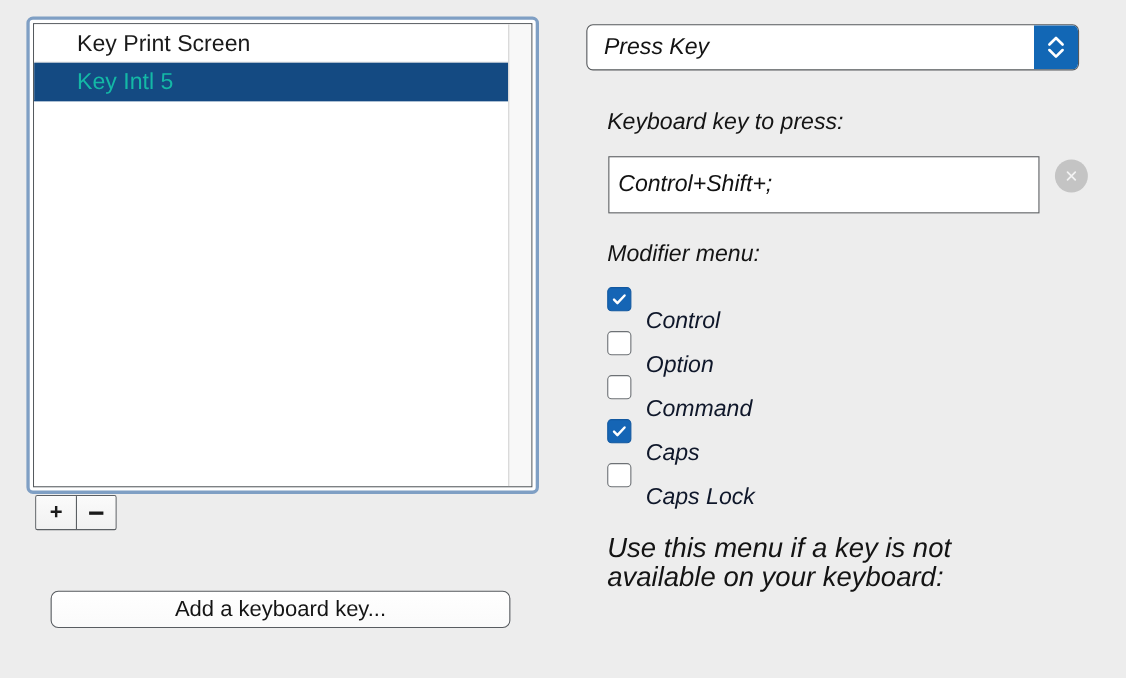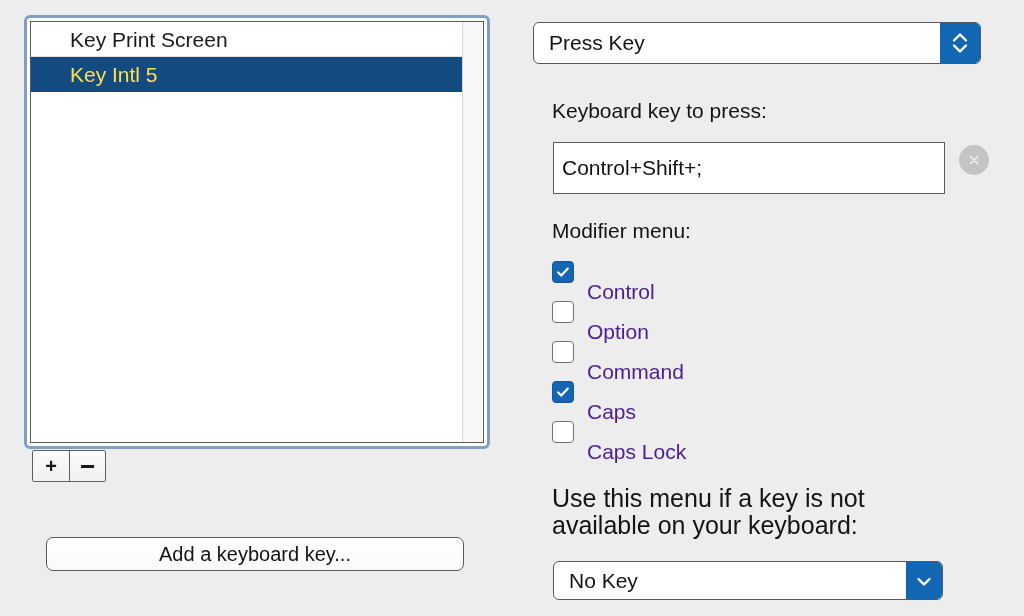--- a/index.html
+++ b/index.html
@@ -58,21 +58,21 @@
     padding-left: 39px;
     font-size: 21px;
     color: #1a1a1a;
     white-space: nowrap;
     overflow: hidden;
     border-bottom: 1px solid #e2e2e2;
     box-sizing: border-box;
   }
   .list-row.selected {
     background: #144a82;
-    color: #fde047;
+    color: #14b8a6;
     border-bottom: 1px solid #144a82;
   }
   .list-scrollbar {
     flex: 0 0 20px;
     background: #f8f8f8;
     border-left: 1px solid #d3d3d3;
   }
 
   
   .segmented {
@@ -123,21 +123,21 @@
     justify-content: center;
     font-size: 20px;
     color: #141414;
     box-sizing: border-box;
   }
 
   
   .right-panel {
     position: absolute;
     left: 512px; top: 0;
-    width: 512px; height: 616px;
+    width: 512px; height: 616px; font-style: italic;
   }
 
   .popup-button {
     position: absolute;
     border: 1px solid #56595c;
     border-radius: 6px;
     background: #ffffff;
     box-sizing: border-box;
     display: flex;
     align-items: stretch;
@@ -247,21 +247,21 @@
     justify-content: center;
     flex: 0 0 auto;
   }
   .checkbox.checked {
     background: #1565b5;
     border: 1px solid #1258a0;
   }
   .checkbox-label {
     margin-left: 13px;
     font-size: 21px;
-    color: #4c1d95;
+    color: #0f172a;
     white-space: nowrap;
     margin-top: 39px;
   }
   svg { display: block; }
 </style>
 </head>
 <body>
 
 <div class="left-panel">
 
@@ -348,22 +348,14 @@
 
     <div class="checkbox-row">
       <span class="checkbox"></span>
       <span class="checkbox-label">Caps Lock</span>
     </div>
 
   </div>
 
   <div class="help-text">Use this menu if a key is not available on your keyboard:</div>
 
-  <div class="popup-button" id="no-key-popup">
-    <div class="popup-label">No Key</div>
-    <div class="popup-arrow-box">
-      <svg width="18" height="14" viewBox="0 0 18 14" aria-hidden="true">
-        <path d="M3.5 5 L9 10.5 L14.5 5" fill="none" stroke="#ffffff" stroke-width="2.4" stroke-linecap="round" stroke-linejoin="round"></path>
-      </svg>
-    </div>
-  </div>
 
 </div>
 
 </body></html>

